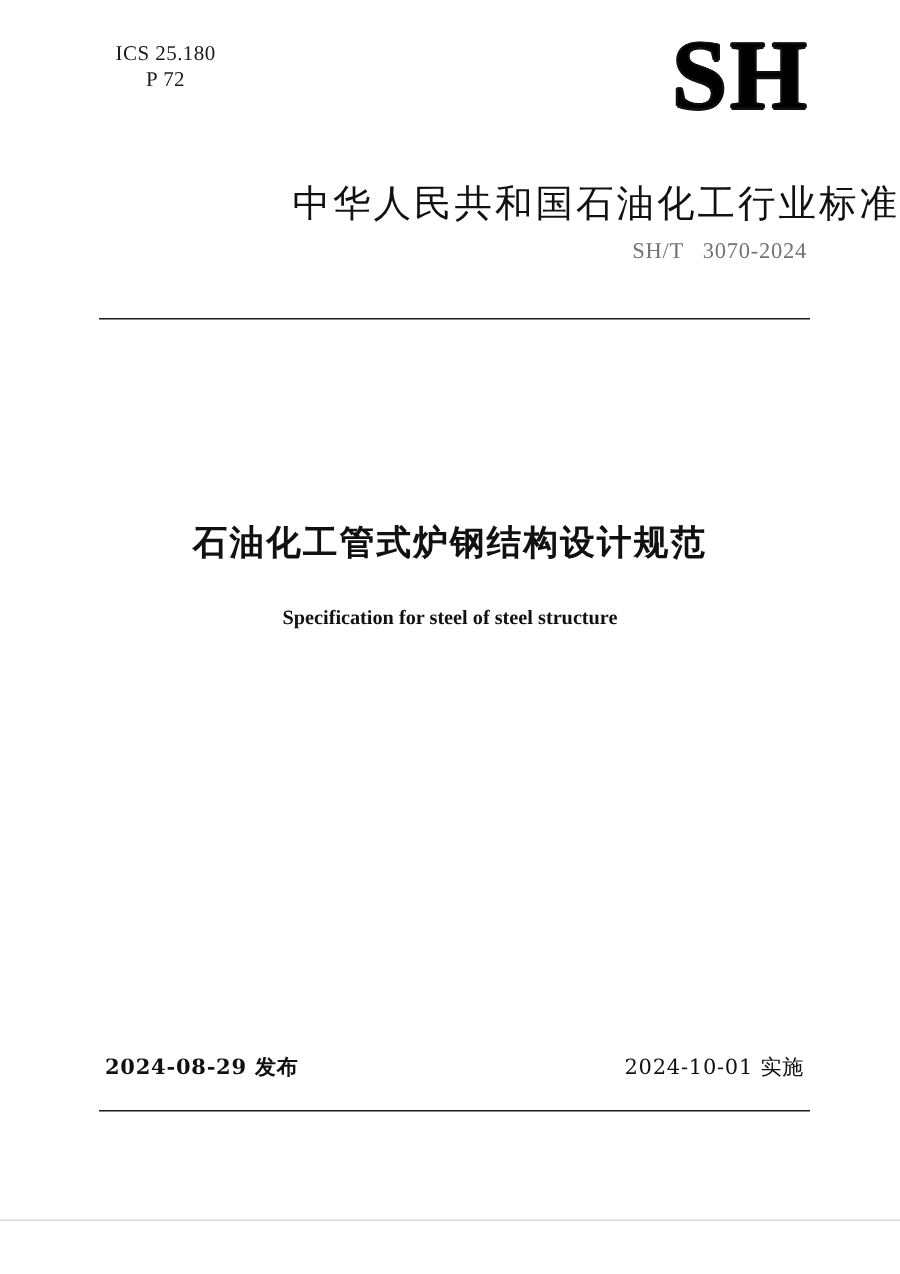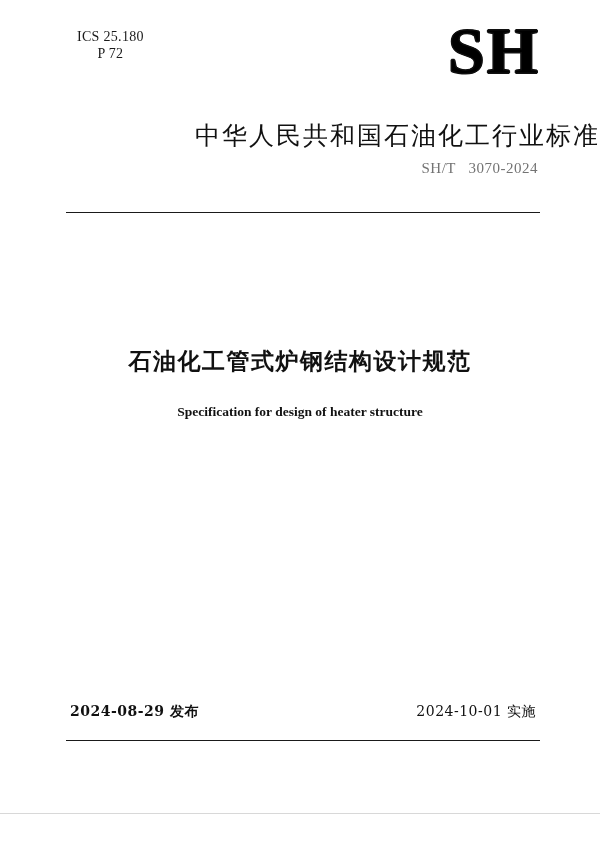--- a/index.html
+++ b/index.html
@@ -195,21 +195,21 @@
 
   <div class="code-block">
     <div class="code-main">SH/T   3070-2024</div>
   </div>
 
   <div class="rule rule-top"></div>
 
   <div class="doc-title">石油化工管式炉钢结构设计规范</div>
 
   <div class="doc-subtitle">
-    <div>Specification for design of heater structure</div>
+    <div>Specification for steel of steel structure</div>
   </div>
 
   <div class="date-left">2024-08-29 发布</div>
   <div class="date-right">2024-10-01 实施</div>
 
   <div class="rule rule-bottom"></div>
 
 
   <div class="page-edge"></div>
 </div>

